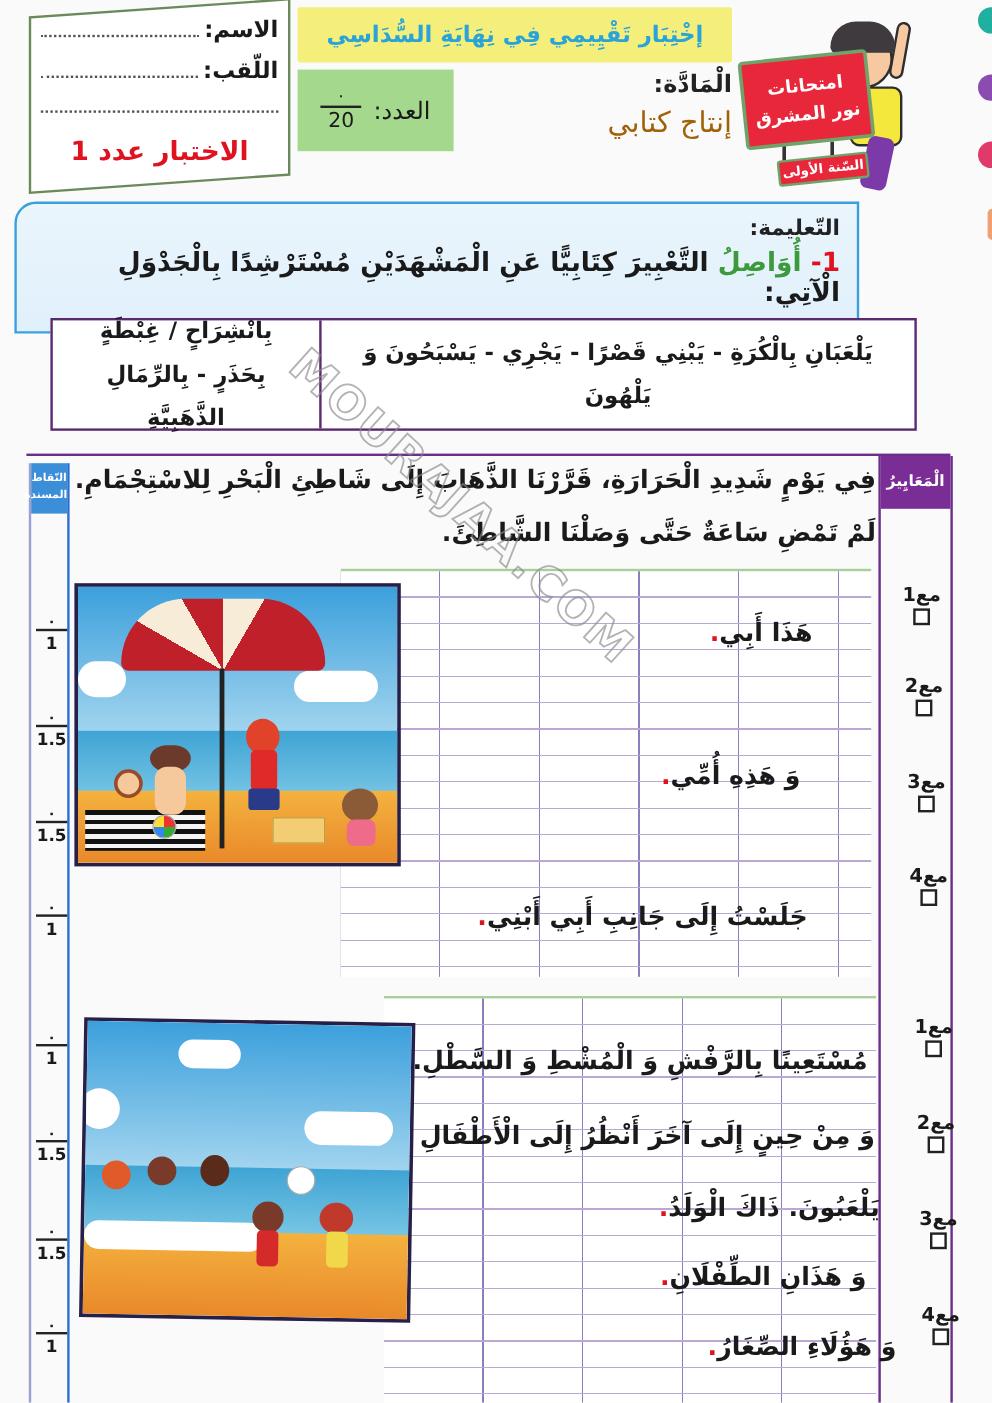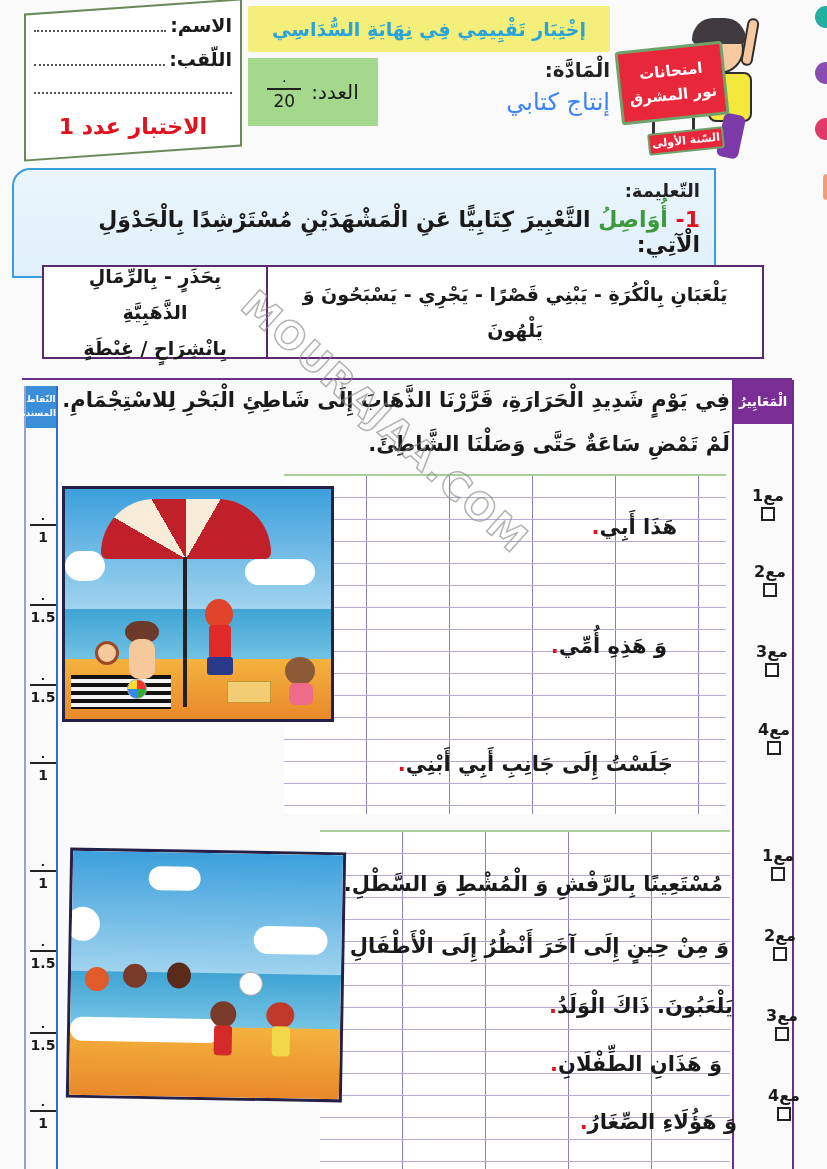--- a/index.html
+++ b/index.html
@@ -34,21 +34,21 @@
     background: #a4d88c; display: flex; align-items: center; justify-content: center; gap: 10px;
     direction: rtl;
   }
   .grade-label { font-weight: normal; font-size: 20px; }
   .frac { display: flex; flex-direction: column; align-items: center; font-size: 17px; }
   .frac .num { border-bottom: 2px solid #222; width: 34px; text-align: center; font-size: 14px; line-height: 16px; }
   .frac .den { line-height: 22px; }
 
   .subject { left: 440px; top: 58px; width: 170px; height: 80px; direction: rtl; text-align: right; }
   .subject-label { font-size: 20px; font-weight: bold; color: #222; }
-  .subject-value { font-size: 24px; color: #3b82f6; margin-top: 6px; }
+  .subject-value { font-size: 24px; color: #a16207; margin-top: 6px; }
 
   .logo { left: 612px; top: 14px; width: 160px; height: 140px; }
   .sign {
     position: absolute; left: 6px; top: 32px; width: 108px; height: 74px;
     background: #e8283a; border: 3px solid #6fa36b; border-radius: 4px;
     transform: rotate(-6deg);
     color: #fff; font-weight: bold; font-size: 15px; text-align: center;
     display: flex; flex-direction: column; justify-content: center; line-height: 24px; direction: rtl;
   }
   .sign-sub {
@@ -205,22 +205,22 @@
 </div>
 
 <div class="abs words-table">
   <div class="words-cell c1">
     <div>
       <div>يَلْعَبَانِ بِالْكُرَةِ - يَبْنِي قَصْرًا - يَجْرِي - يَسْبَحُونَ وَ يَلْهُونَ</div>
     </div>
   </div>
   <div class="words-cell c2">
     <div>
+      <div>بِانْشِرَاحٍ / غِبْطَةٍ</div>
       <div>بِحَذَرٍ - بِالرِّمَالِ الذَّهَبِيَّةِ</div>
-      <div>بِانْشِرَاحٍ / غِبْطَةٍ</div>
     </div>
   </div>
 </div>
 
 <div class="abs frame-top"></div>
 
 <div class="abs score-col">
   <div class="score-head">النّقاط المسندة</div>
   <div class="score-item" style="top:126px;">
     <div class="n">٠</div>
@@ -313,21 +313,21 @@
 </div>
 <div class="sentence" style="right:98px;top:934px;">
   <span>وَ مِنْ حِينٍ إِلَى آخَرَ أَنْظُرُ إِلَى الْأَطْفَالِ وَ هُمْ</span>
 </div>
 <div class="sentence" style="right:94px;top:994px;">
   <span>يَلْعَبُونَ. ذَاكَ الْوَلَدُ</span><span class="red-dot">.</span>
 </div>
 <div class="sentence" style="right:105px;top:1052px;">
   <span>وَ هَذَانِ الطِّفْلَانِ</span><span class="red-dot">.</span>
 </div>
-<div class="sentence" style="right:90px;top:1110px;">
+<div class="sentence" style="right:80px;top:1110px;">
   <span>وَ هَؤُلَاءِ الصِّغَارُ</span><span class="red-dot">.</span>
 </div>
 
 <div class="pic pic1">
   <div class="sky" style="height:130px;"></div>
   <div class="sea" style="top:120px;height:60px;"></div>
   <div class="sand" style="height:60px;"></div>
   <div class="cloud" style="left:180px;top:70px;width:70px;height:26px;"></div>
   <div class="cloud" style="left:0;top:62px;width:40px;height:30px;"></div>
   <div class="umbrella"></div>

